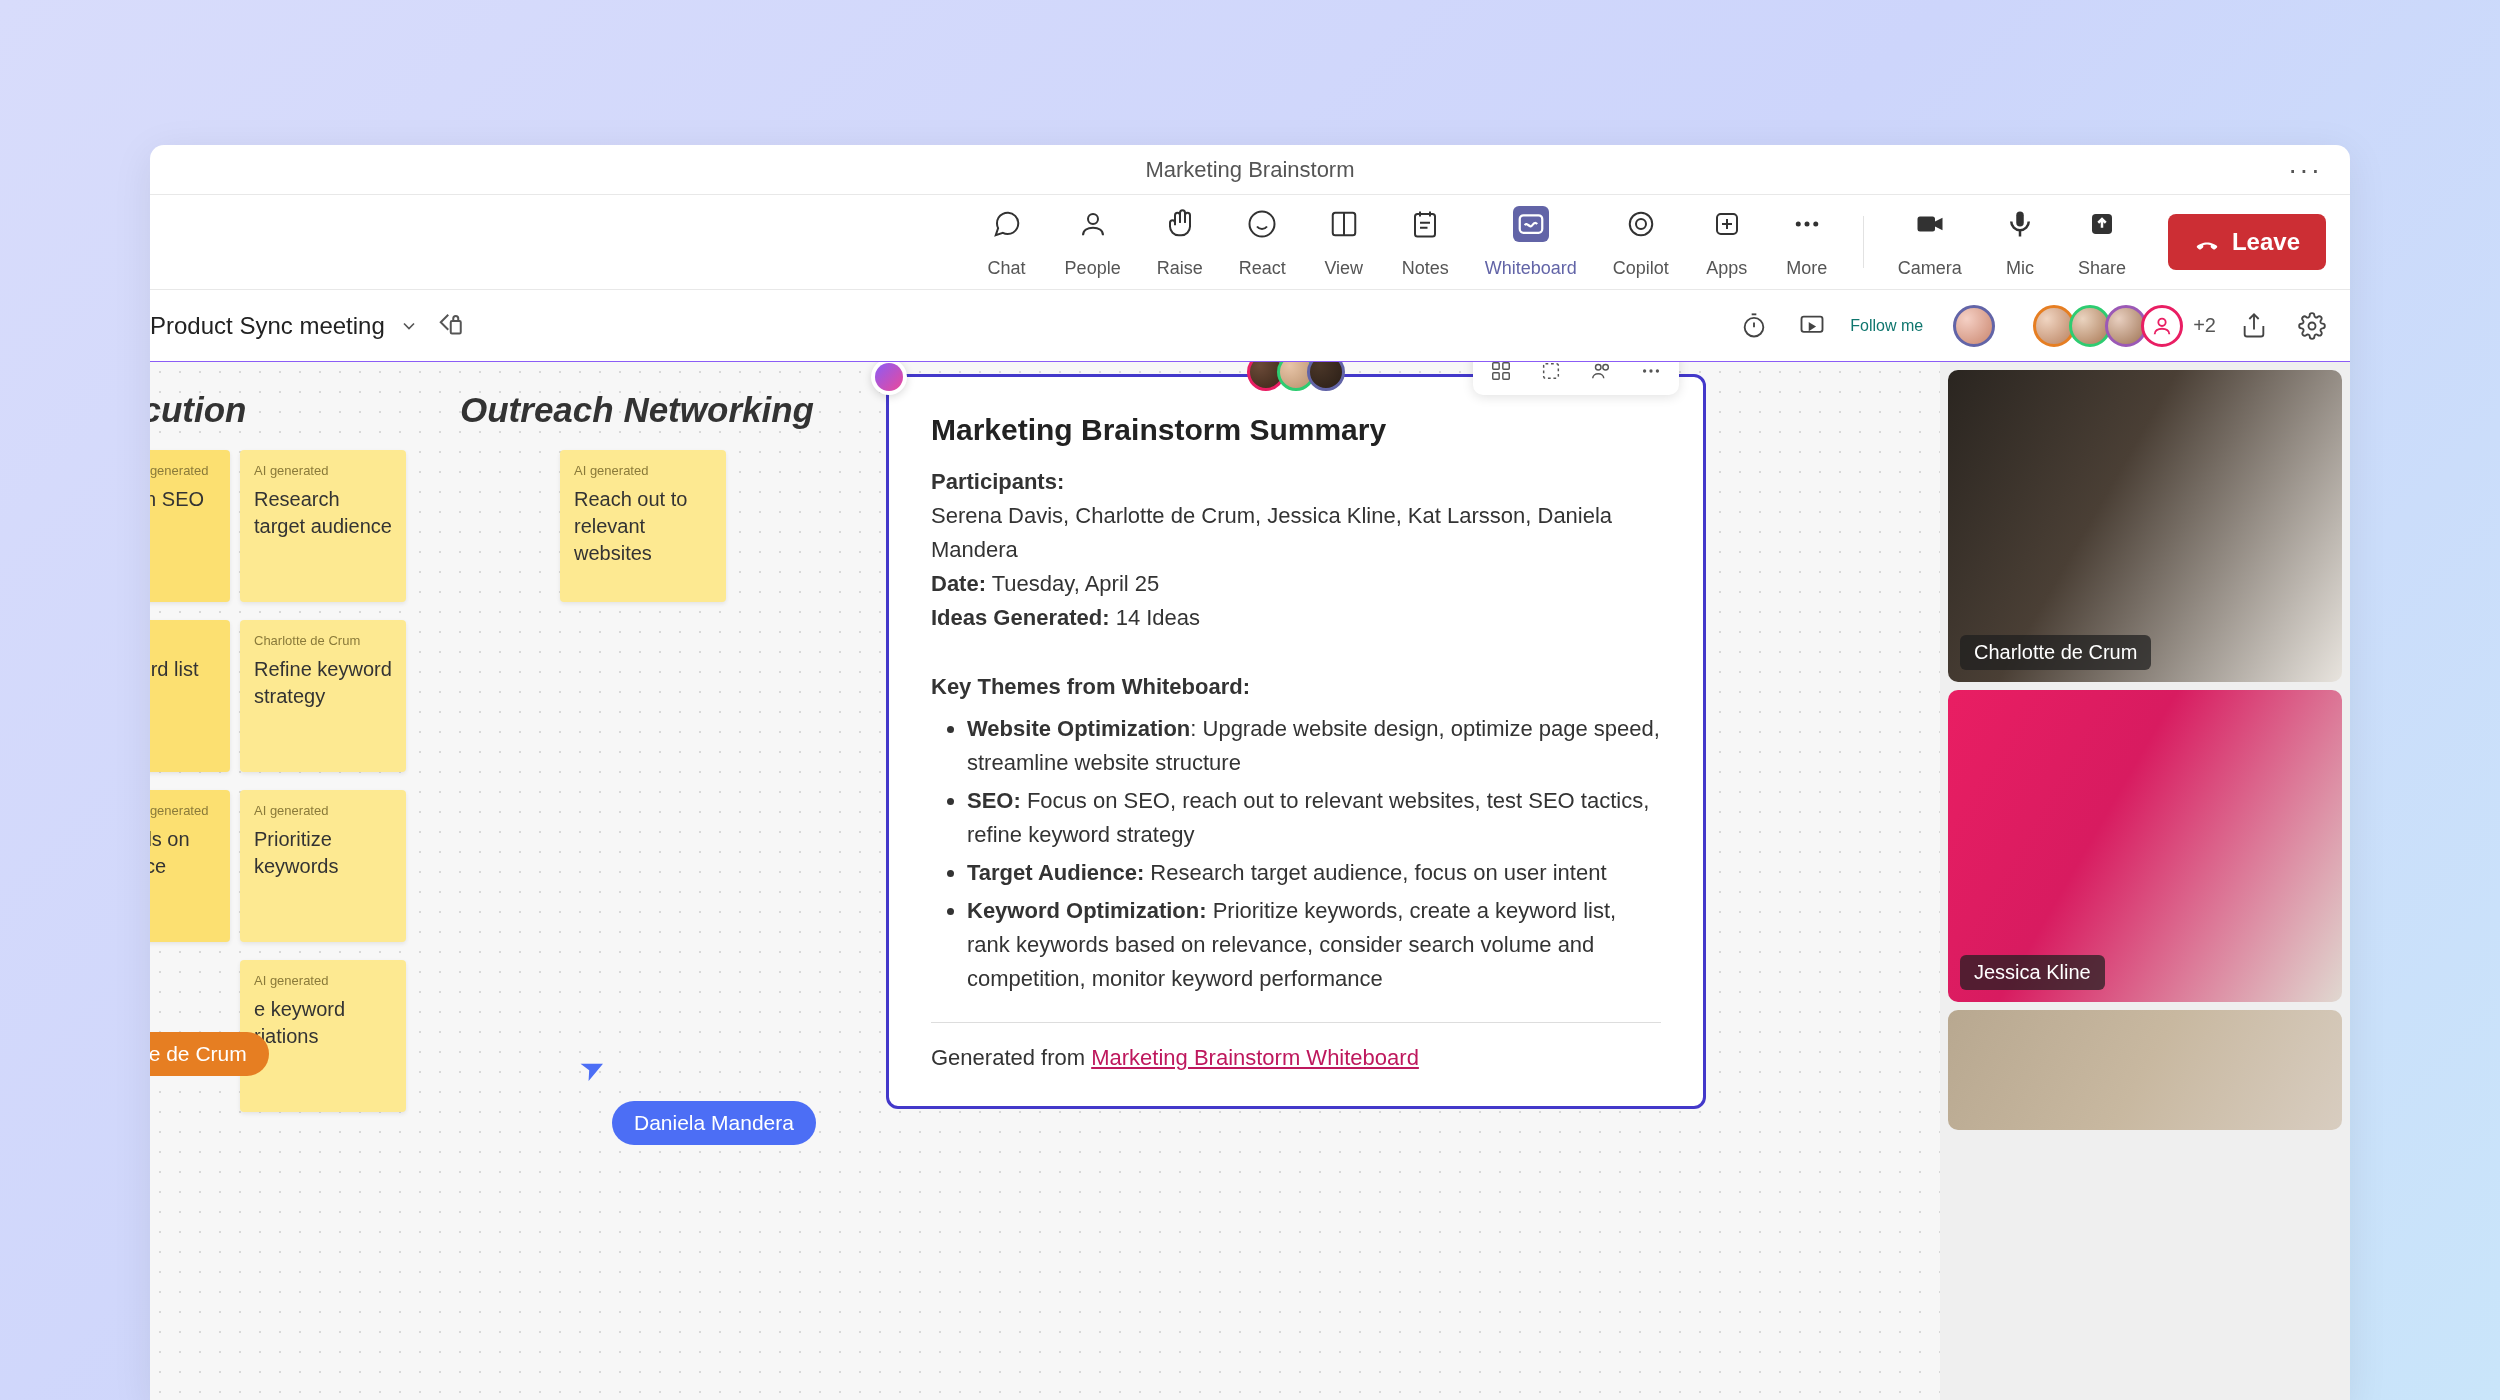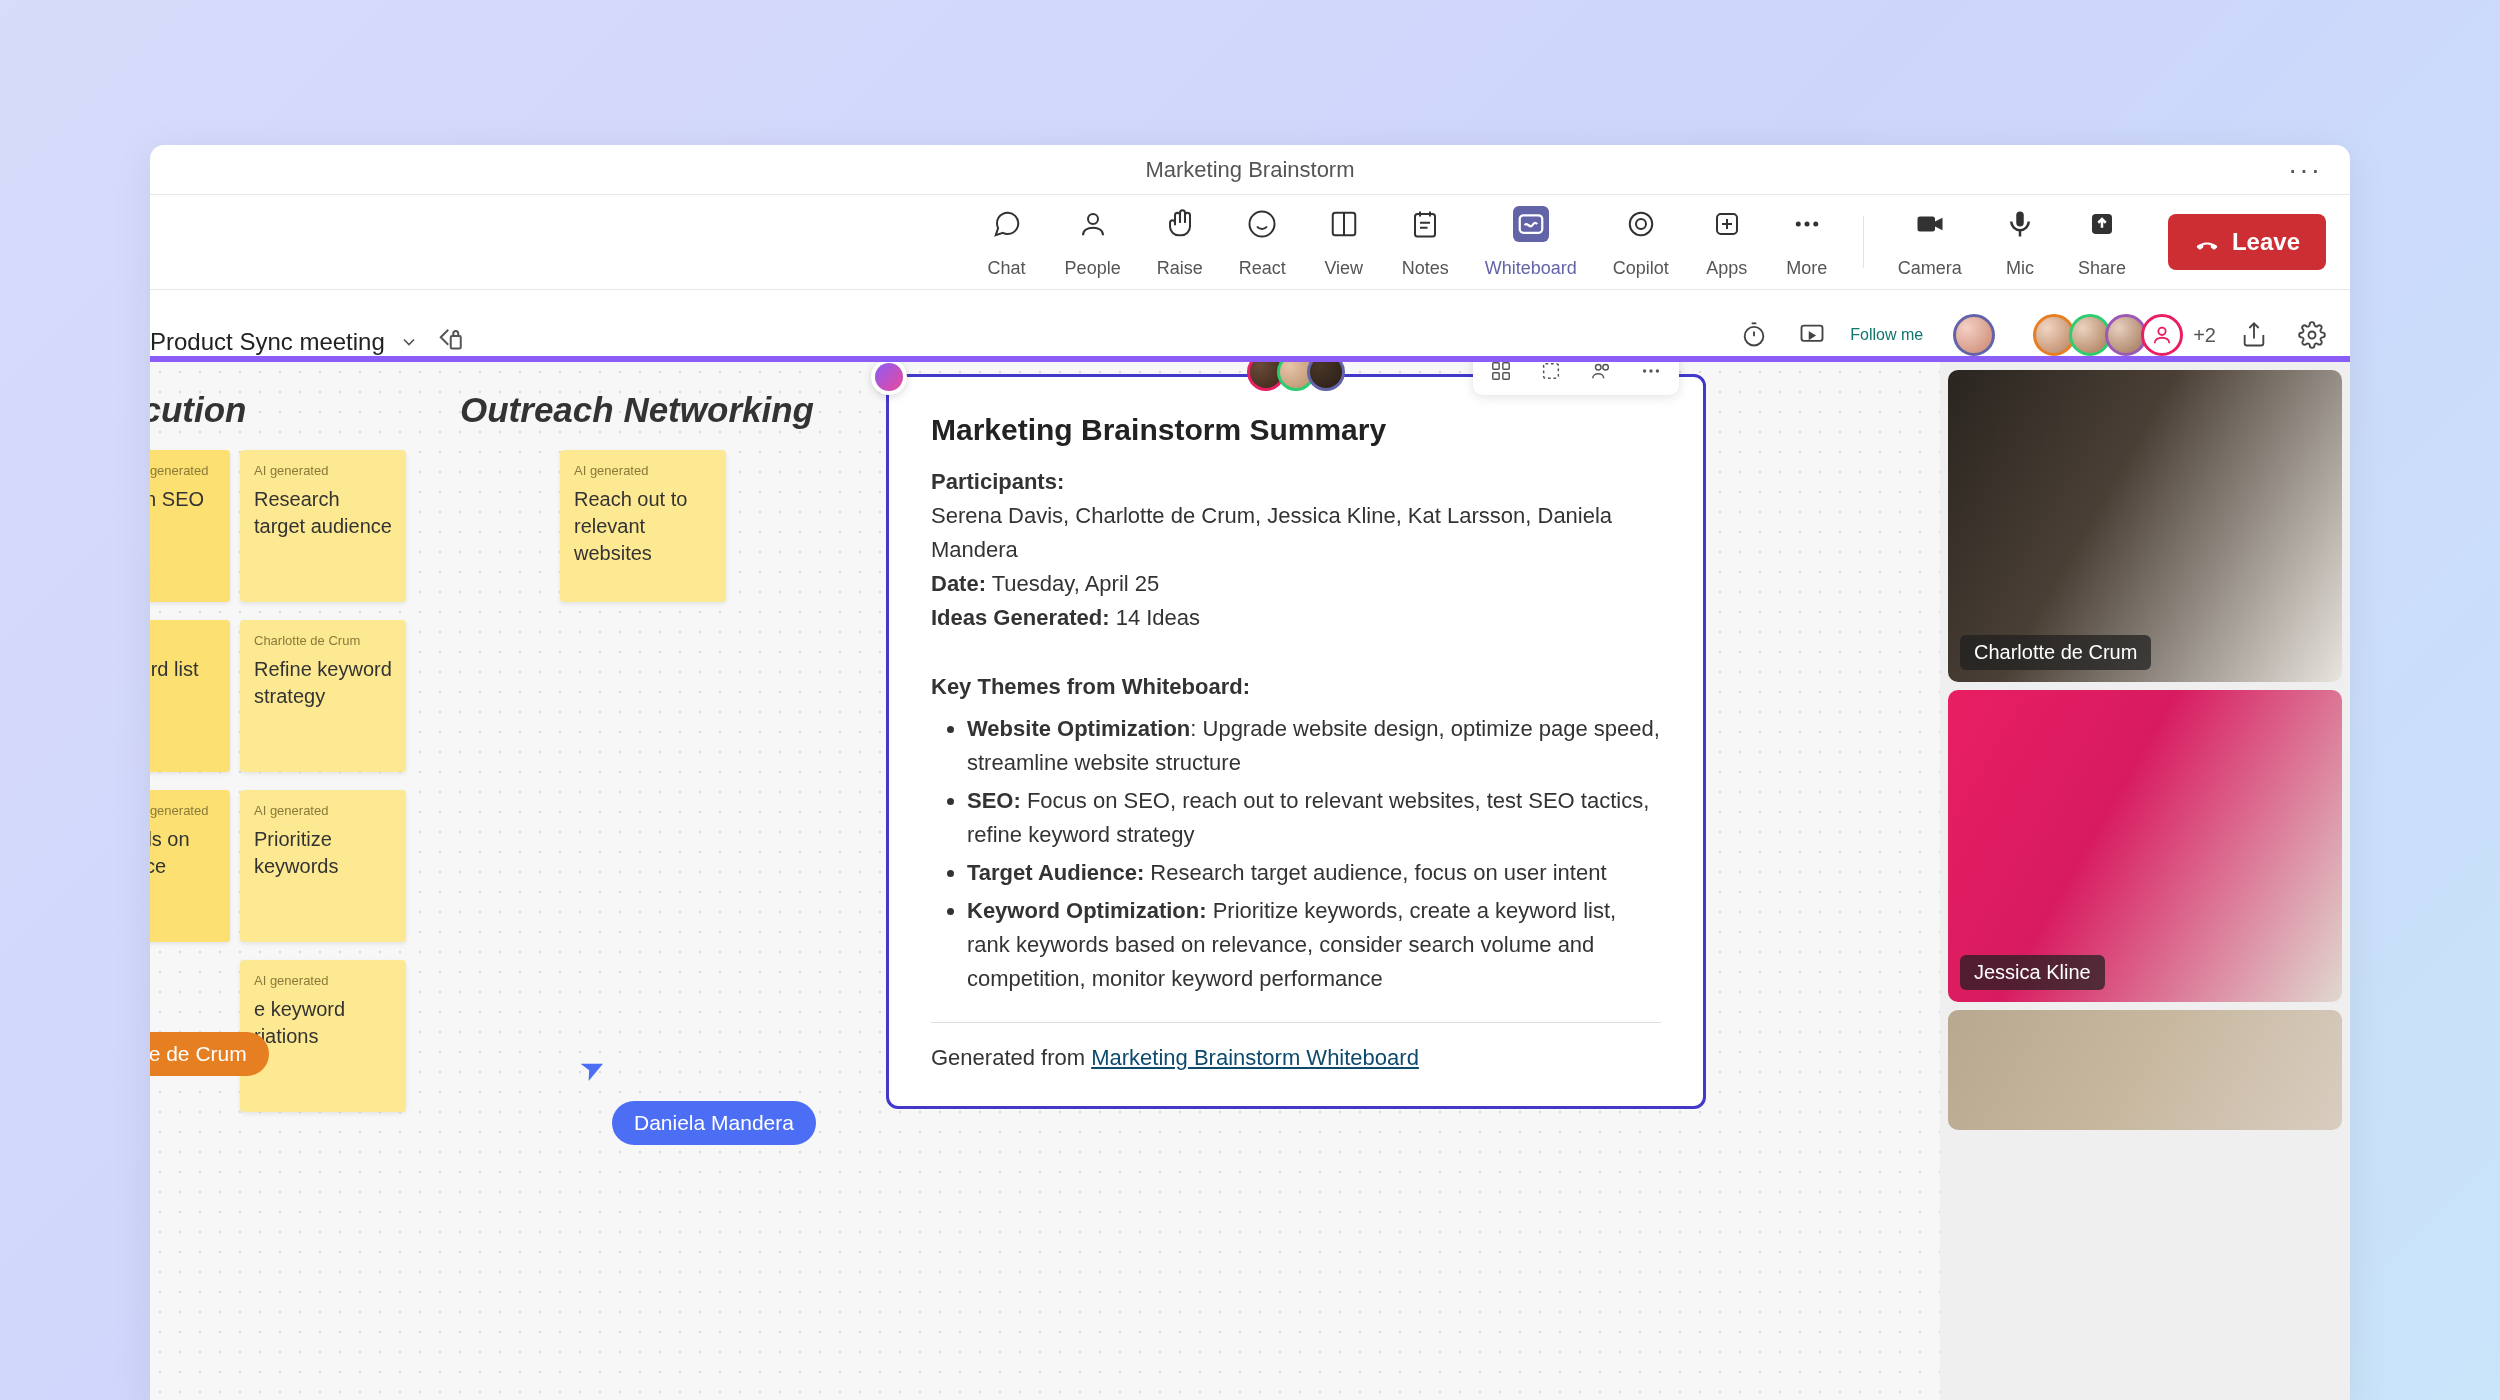--- a/index.html
+++ b/index.html
@@ -12,21 +12,21 @@
 .toolbar-group { display: flex; align-items: center; gap: 8px; }
 .toolbar-sep { width: 1px; height: 52px; background: #e2e2e2; margin: 0 10px; }
 .tb-item { display: flex; flex-direction: column; align-items: center; gap: 16px; padding: 6px 14px; border-radius: 6px; cursor: pointer; min-width: 72px; }
 .tb-item.active { color: #6264a7; }
 .tb-item.active .tb-icon { background: #6264a7; color: #fff; border-radius: 6px; }
 .tb-icon { width: 36px; height: 36px; display: flex; align-items: center; justify-content: center; color: #323232; }
 .tb-label { font-size: 18px; color: #555; }
 .tb-item.active .tb-label { color: #6264a7; }
 .leave-btn { background: #cc2e34; color: #ffffff; border: none; border-radius: 8px; padding: 14px 26px; font-size: 24px; font-weight: 600; display: flex; align-items: center; gap: 12px; cursor: pointer; margin-left: 18px; }
 .leave-btn svg { width: 26px; height: 26px; }
-.sub-bar { height: 72px; display: flex; align-items: flex-end; padding: 0 10px 0 0; border-bottom: 6px solid #8b5cf6; }
+.sub-bar { height: 72px; display: flex; align-items: center; padding: 0 10px 0 0; border-bottom: 1px solid #8b5cf6; }
 .meeting-name { display: flex; align-items: center; gap: 14px; font-size: 24px; color: #222; padding-left: 0; }
 .meeting-name .chev { color: #555; }
 .lock-indicator { margin-left: 18px; color: #555; }
 .sub-right { margin-left: auto; display: flex; align-items: center; gap: 18px; padding-right: 8px; }
 .sub-icon-btn { width: 40px; height: 40px; display: flex; align-items: center; justify-content: center; color: #444; cursor: pointer; border-radius: 6px; }
 .follow-me { font-size: 16px; color: #0f766e; margin-right: 12px; cursor: pointer; }
 .avatar-row { display: flex; align-items: center; gap: -6px; }
 .avatar { width: 42px; height: 42px; border-radius: 50%; border: 3px solid; background: #ddd; display: inline-block; background-size: cover; background-position: center; }
 .avatar.a1 { border-color: #6264a7; background: radial-gradient(circle at 30% 30%, #f5d0c5, #c9856d); margin-right: 26px; }
 .avatar.a2 { border-color: #e67e22; background: radial-gradient(circle at 30% 30%, #f0d5c2, #b8805e); margin-left: -6px; }
@@ -75,21 +75,21 @@
 .card-avatars .m3 { border-color: #6264a7; background: radial-gradient(circle at 30% 30%, #4a3628, #2a1e16); }
 .card-tools { position: absolute; top: -30px; right: 24px; background: #fff; border-radius: 10px; box-shadow: 0 2px 12px rgba(0,0,0,0.12); display: flex; padding: 10px 14px; gap: 22px; }
 .card-tools .tool { width: 28px; height: 28px; color: #555; cursor: pointer; display:flex; align-items:center; justify-content:center; }
 .summary-title { font-size: 30px; font-weight: 600; color: #222; margin-bottom: 18px; }
 .summary-body { font-size: 22px; color: #333; line-height: 1.55; }
 .summary-body b { font-weight: 600; }
 .summary-body ul { margin: 8px 0 8px 36px; }
 .summary-body ul li { margin-bottom: 4px; }
 .summary-divider { border: none; border-top: 1px solid #ddd; margin: 26px 0 18px; }
 .summary-footer { font-size: 22px; color: #333; }
-.summary-footer a { color: #0c4a6e; }
+.summary-footer a { color: #be185d; }
 svg { display: block; }
 </style>
 </head>
 <body>
 
 <div class="app-window">
 
   <div class="title-bar">
     <div class="title">Marketing Brainstorm</div>
     <div class="more">···</div>

